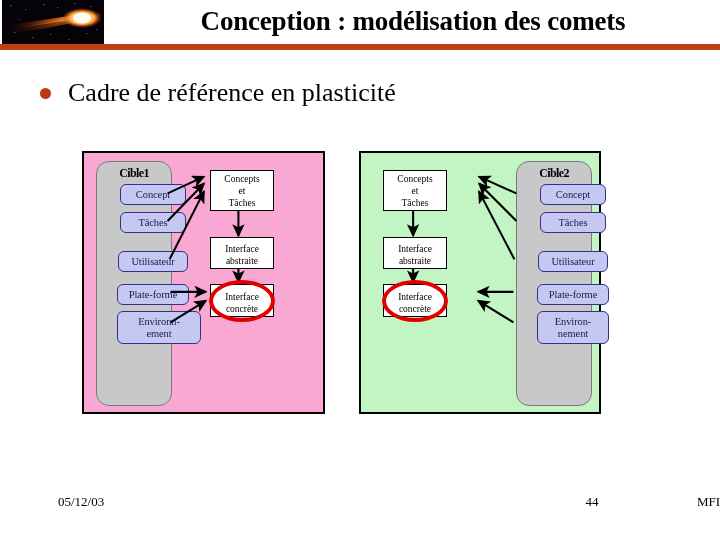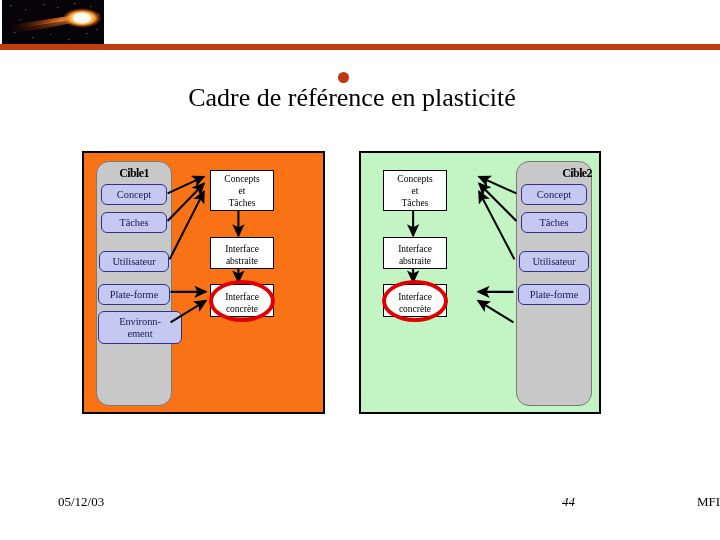--- a/index.html
+++ b/index.html
@@ -26,35 +26,35 @@
     font-weight:bold;font-size:27px;color:#000000;
     letter-spacing:-0.2px;white-space:nowrap;
   }
   #title-rule{
     position:absolute;left:0;top:44px;width:720px;height:6px;
     background:#bf3d10;
   }
 
   
   #bullet-row{
-    position:absolute;left:52px;top:72px;width:600px;height:42px;
-    display:flex;align-items:center;flex-direction:column;
+    position:absolute;left:40px;top:72px;width:600px;height:42px;
+    display:flex;align-items:center;
   }
   #bullet-dot{
     width:11px;height:11px;border-radius:50%;
     background:#c0380f;margin-right:17px;flex:none;
   }
   #bullet-text{
     font-family:"Liberation Serif", serif;
     font-size:26px;color:#000000;white-space:nowrap;
   }
 
   
   .panel{position:absolute;border:2px solid #000000;box-sizing:border-box;}
-  #panel-left{left:82px;top:151px;width:243px;height:263px;background:#f97316;}
+  #panel-left{left:82px;top:151px;width:243px;height:263px;background:#f9a8d4;}
   #panel-right{left:359px;top:151px;width:242px;height:263px;background:#c3f4c3;}
 
   .grey-column{
     position:absolute;background:#c8c8c8;
     border:1px solid #7a7a7a;border-radius:13px;box-sizing:border-box;
   }
 
   .cible-label{
     position:absolute;width:100%;text-align:center;
     font-family:"Liberation Serif", serif;
@@ -65,20 +65,21 @@
     position:absolute;
     background:#c5c8f0;
     border:1px solid #31318c;
     border-radius:6px;
     box-sizing:border-box;
     display:flex;align-items:center;justify-content:center;
     font-family:"Liberation Serif", serif;
     font-size:10.5px;color:#1a1a50;
     line-height:1.05;text-align:center;
     letter-spacing:-0.1px;
+    margin-left:19px;
   }
 
   .wbox{
     position:absolute;
     background:#ffffff;
     border:1px solid #000000;
     box-sizing:border-box;
     display:flex;flex-direction:column;align-items:center;justify-content:flex-end;
     font-family:"Liberation Serif", serif;
     font-size:9.5px;color:#000000;line-height:1.25;text-align:center;
@@ -90,21 +91,21 @@
 
   
   #footer{position:absolute;left:0;top:494px;width:680px;height:24px;}
   #footer div{
     position:absolute;
     font-family:"Liberation Serif", serif;
     font-size:13px;color:#000000;
   }
   #footer-date{left:58px;top:0;}
   #footer-center{left:0;top:0;width:720px;text-align:right;}
-  #footer-page{right:0;top:0;width:60px;text-align:left;padding-right:58px;box-sizing:content-box;font-style:italic;}
+  #footer-page{right:0;top:0;width:60px;text-align:center;padding-right:58px;box-sizing:content-box;}
 </style>
 </head>
 <body>
 
 <div id="header">
 
   <div id="logo">
     <svg class="starfield" viewBox="0 0 102 44" preserveAspectRatio="none">
       <defs>
         <radialGradient id="cometHead" cx="50%" cy="50%" r="50%">
@@ -141,20 +142,21 @@
         <rect x="17" y="19" width="1.2" height="1"></rect>
       </g>
       <path d="M76,20 L6,34 L2,31 L70,17 Z" fill="url(#cometTail2)"></path>
       <path d="M78,19 L10,29 L8,25 L74,15 Z" fill="url(#cometTail)"></path>
       <path d="M79,21 L22,33 L20,30 L76,20 Z" fill="url(#cometTail)" opacity="0.6"></path>
       <ellipse cx="80" cy="18" rx="20" ry="10" fill="url(#cometHead)"></ellipse>
       <ellipse cx="80" cy="18" rx="9" ry="5.5" fill="#fffaf0"></ellipse>
     </svg>
   </div>
 
+  <div id="page-title">Conception : modélisation des comets</div>
   <div id="title-rule"></div>
 </div>
 
 <div id="bullet-row">
   <div id="bullet-dot"></div>
   <div id="bullet-text">Cadre de référence en plasticité</div>
 </div>
 
 <div class="panel" id="panel-left">
 
@@ -214,33 +216,37 @@
     <span>concrète</span>
   </div>
 
   <div class="ellipse-hl" style="left:125px;top:127px;width:66px;height:42px;"></div>
 </div>
 
 <div class="panel" id="panel-right">
 
   <div class="grey-column" style="left:155px;top:8px;width:76px;height:245px;"></div>
 
-  <div class="cible-label" style="left:155px;top:13px;width:76px;text-align:right;">Cible2</div>
+  <div class="cible-label" style="left:155px;top:13px;width:76px;">Cible2</div>
 
   <div class="chip" style="left:160px;top:31px;width:66px;height:21px;">
     <span>Concept</span>
   </div>
   <div class="chip" style="left:160px;top:59px;width:66px;height:21px;">
     <span>Tâches</span>
   </div>
   <div class="chip" style="left:158px;top:98px;width:70px;height:21px;">
     <span>Utilisateur</span>
   </div>
   <div class="chip" style="left:157px;top:131px;width:72px;height:21px;">
     <span>Plate-forme</span>
+  </div>
+  <div class="chip" style="left:157px;top:158px;width:72px;height:33px;white-space:pre-line;">
+    <span>Environ-
+nement</span>
   </div>
 
   <svg class="arrows" viewBox="0 0 242 263" preserveAspectRatio="none">
     <defs>
       <marker id="ah-r" markerWidth="7" markerHeight="7" refX="5.6" refY="3" orient="auto">
         <path d="M0,0 L6.4,3 L0,6 L1.5,3 Z" fill="#000000"></path>
       </marker>
     </defs>
     <g stroke="#000000" stroke-width="2.1" fill="none" marker-end="url(#ah-r)">
       <line x1="158" y1="41" x2="120" y2="24"></line>

